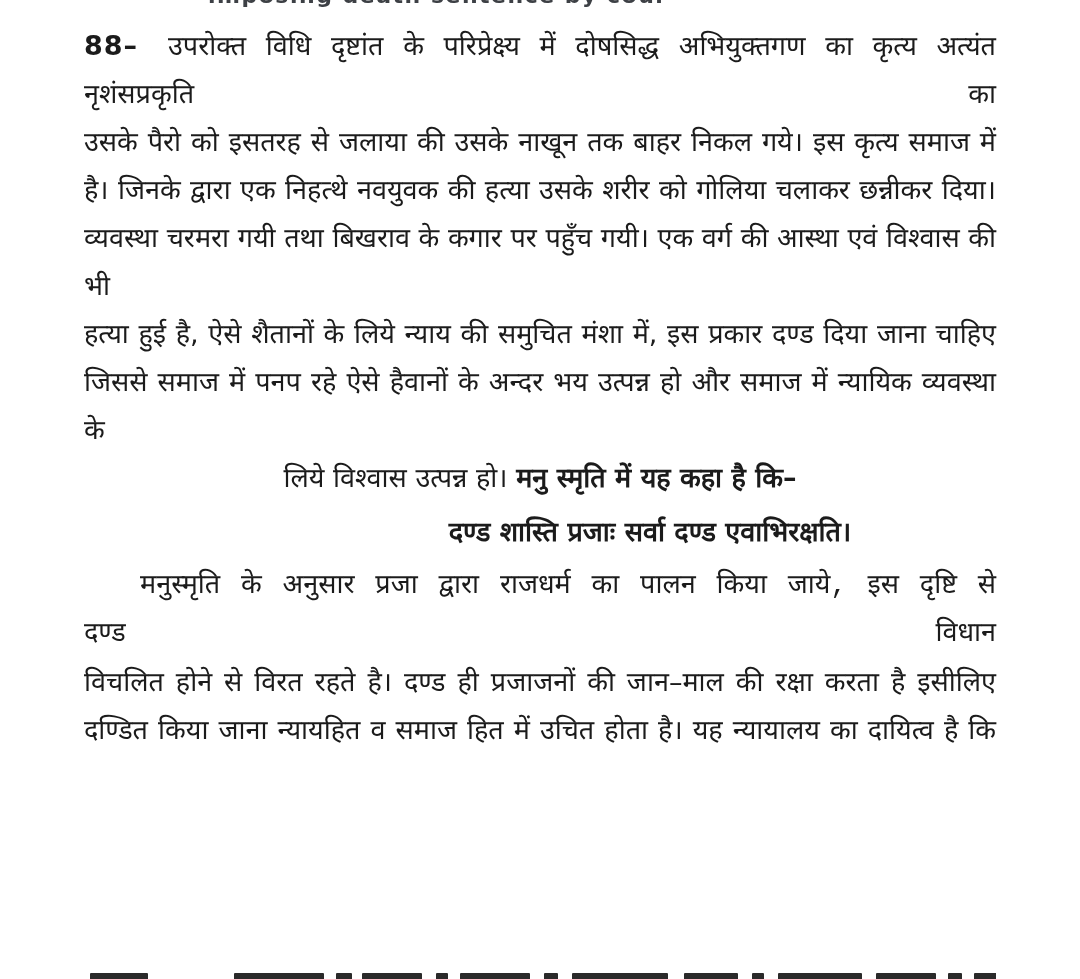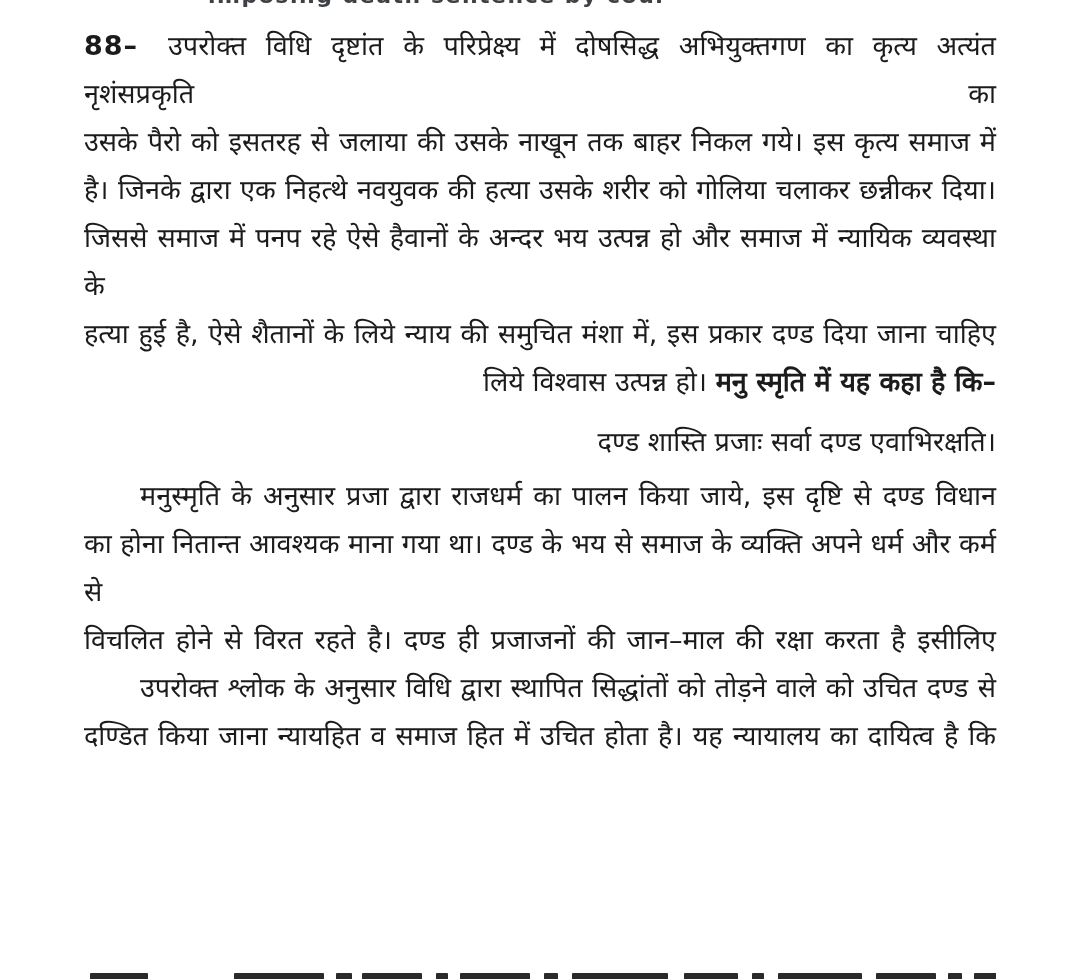--- a/index.html
+++ b/index.html
@@ -41,25 +41,26 @@
     position: absolute;
     top: 22px;
     left: 84px;
     width: 912px;
     font-size: 27px;
     line-height: 48px;
   }
   .para { margin: 0; }
   .para.shloka {
     padding-left: 220px;
-    margin-top: 12px;
+    margin-top: 6px;
     margin-bottom: 6px;
+    font-weight: bold;
   }
   .line {
-    text-align: right;
+    text-align: center;
     white-space: normal;
   }
   .line.justify {
     text-align: justify;
     text-align-last: justify;
   }
   .line .bold { font-weight: bold; }
   .line .num {
     font-weight: bold;
     margin-right: 30px;
@@ -103,34 +104,33 @@
 
   <div class="clipped-top">
     <div class="inner">imposing death sentence by court</div>
   </div>
 
   <div class="doc">
       <div class="para body">
         <div class="line justify"><span class=" num">88–</span><span class="">उपरोक्त विधि दृष्टांत के परिप्रेक्ष्य में दोषसिद्ध अभियुक्तगण का कृत्य अत्यंत नृशंसप्रकृति का</span></div>
         <div class="line justify"><span class="">उसके पैरो को इसतरह  से जलाया की उसके नाखून तक बाहर निकल गये। इस कृत्य समाज में</span></div>
         <div class="line justify"><span class="">है। जिनके द्वारा एक निहत्थे नवयुवक की हत्या उसके शरीर को गोलिया चलाकर छन्नीकर दिया।</span></div>
+        <div class="line justify"><span class="">व्यवस्था चरमरा गयी तथा बिखराव के कगार पर पहुँच गयी। एक वर्ग की आस्था एवं विश्वास की भी</span></div>
+        <div class="line justify"><span class="">हत्या हुई है, ऐसे शैतानों के लिये न्याय की समुचित मंशा में, इस प्रकार दण्ड दिया जाना चाहिए</span></div>
         <div class="line justify"><span class="">जिससे समाज में पनप रहे ऐसे हैवानों के अन्दर भय उत्पन्न हो और समाज में न्यायिक व्यवस्था के</span></div>
-        <div class="line justify"><span class="">हत्या हुई है, ऐसे शैतानों के लिये न्याय की समुचित मंशा में, इस प्रकार दण्ड दिया जाना चाहिए</span></div>
         <div class="line"><span class="">लिये विश्वास उत्पन्न हो। </span><span class="bold">मनु स्मृति  में यह कहा है कि–</span></div>
       </div>
       <div class="para shloka">
         <div class="line"><span class="">दण्ड शास्ति प्रजाः सर्वा दण्ड एवाभिरक्षति।</span></div>
       </div>
       <div class="para body">
-        <div class="line justify" style="text-indent: 56px;"><span class="">मनुस्मृति के अनुसार प्रजा द्वारा राजधर्म का पालन किया जाये, इस दृष्टि से दण्ड विधान</span></div>
-        <div class="line justify"><span class="">का होना नितान्त आवश्यक माना गया था। दण्ड के भय से समाज के व्यक्ति अपने धर्म और कर्म से</span></div>
+        <div class="line justify" style="text-indent: 56px; font-family: Liberation Mono, monospace;"><span class="">मनुस्मृति के अनुसार प्रजा द्वारा राजधर्म का पालन किया जाये, इस दृष्टि से दण्ड विधान</span></div>
         <div class="line justify"><span class="">विचलित होने से विरत रहते है। दण्ड ही प्रजाजनों की जान–माल की रक्षा करता है इसीलिए</span></div>
       </div>
       <div class="para body">
-        <div class="line justify" style="text-indent: 56px;"><span class="">उपरोक्त श्लोक के अनुसार विधि द्वारा स्थापित सिद्धांतों को तोड़ने वाले को उचित दण्ड से</span></div>
         <div class="line justify"><span class="">दण्डित किया जाना न्यायहित व समाज हित में उचित होता है। यह न्यायालय का दायित्व है कि</span></div>
       </div>
     </div>
 
   <div class="clipped-bottom">
     <span class="frag f1"></span>
     <span class="frag f2"></span>
     <span class="frag f3"></span>
     <span class="frag f4"></span>
     <span class="frag f5"></span>

